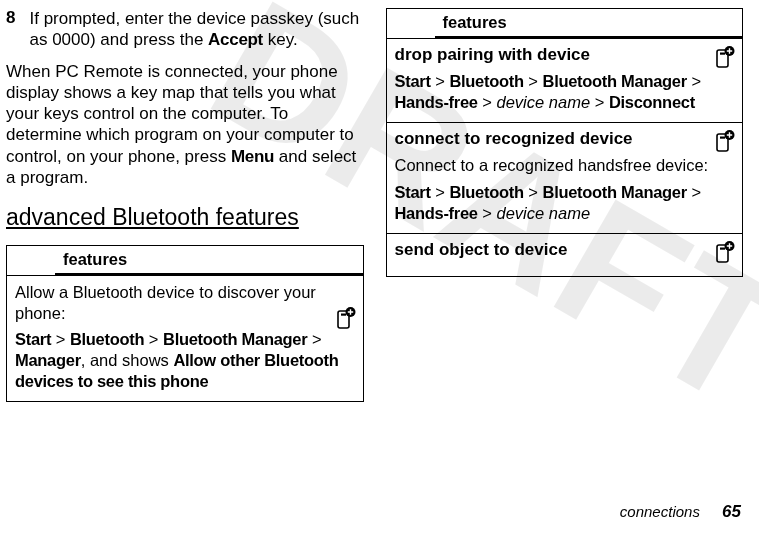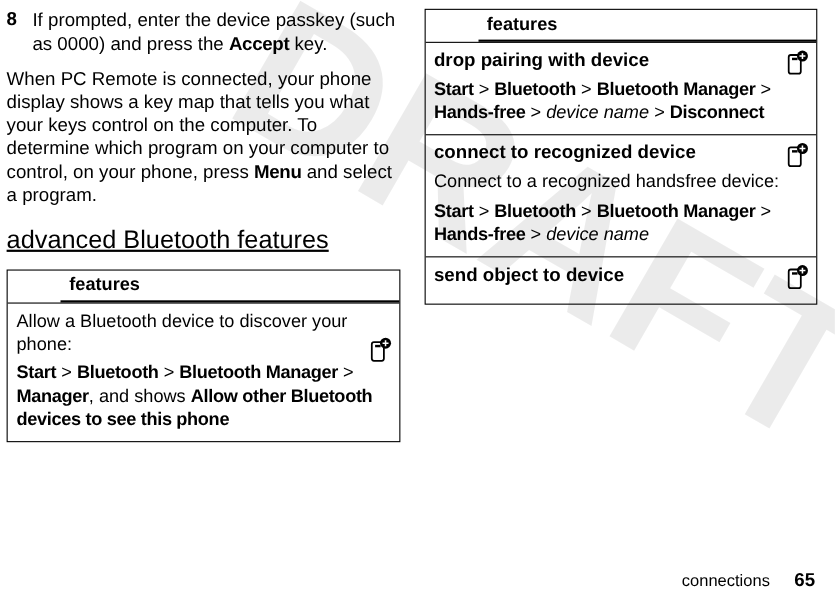--- a/index.html
+++ b/index.html
@@ -90,22 +90,23 @@
     position: absolute;
     right: 6px;
     top: 6px;
     width: 26px;
     height: 26px;
   }
   .bt-icon svg { width: 26px; height: 26px; }
   .footer {
     position: absolute;
     right: 18px;
-    bottom: 8px;
+    bottom: 24px;
     font-size: 15px;
+    font-style: italic;
   }
   .footer .pgnum {
     font-weight: bold;
     margin-left: 18px;
     font-size: 17px;
   }
   .italic { font-style: italic; }
 </style>
 </head>
 <body>

